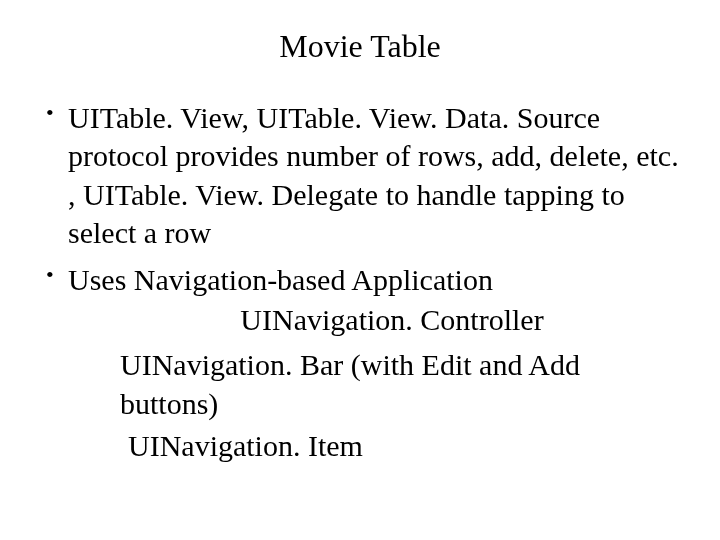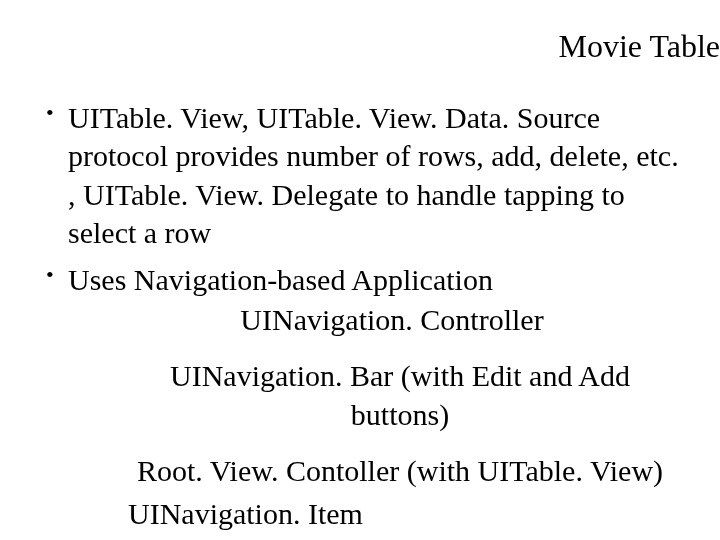--- a/index.html
+++ b/index.html
@@ -13,21 +13,21 @@
     overflow: hidden;
     position: relative;
   }
   .slide {
     width: 720px;
     height: 540px;
     position: relative;
     box-sizing: border-box;
   }
   .title {
-    text-align: right;
+    text-align: center;
     font-size: 32px;
     font-weight: 400;
     margin-top: 28px;
     margin-bottom: 34px;
   }
   .body {
     padding: 0 40px 0 40px;
     font-size: 30px;
     line-height: 1.28;
   }
@@ -43,21 +43,21 @@
   }
   ul.top > li::before {
     content: "•";
     position: absolute;
     left: 6px;
     top: 0;
     font-size: 22px;
     line-height: 1.28;
   }
   .sub1 { padding-left: 36px; margin-top: 2px; text-align: center; }
-  .sub2 { padding-left: 52px; margin-top: 18px; text-align: center; }
+  .sub2 { padding-left: 52px; margin-top: 7px; }
   .sub3 { padding-left: 60px; margin-top: 4px; }
   .footer {
     position: absolute;
     bottom: 18px;
     left: 0;
     width: 720px;
     font-family: Calibri, Arial, sans-serif;
     font-size: 12px;
     color: #8a8a8a;
   }
@@ -71,21 +71,20 @@
 
   <div class="body">
     <ul class="top">
       <li>
         <span>UITable. View, UITable. View. Data. Source protocol provides number of rows, add, delete, etc. , UITable. View. Delegate to handle tapping to select a row</span>
       </li>
       <li>
         <span>Uses Navigation-based Application</span>
         <div class="sub1">UINavigation. Controller</div>
         <div class="sub2">UINavigation. Bar (with Edit and Add buttons)</div>
-        <div class="sub2">Root. View. Contoller (with UITable. View)</div>
         <div class="sub3">UINavigation. Item</div>
       </li>
     </ul>
   </div>
 
   <div class="footer">
     
     
   </div>
 

